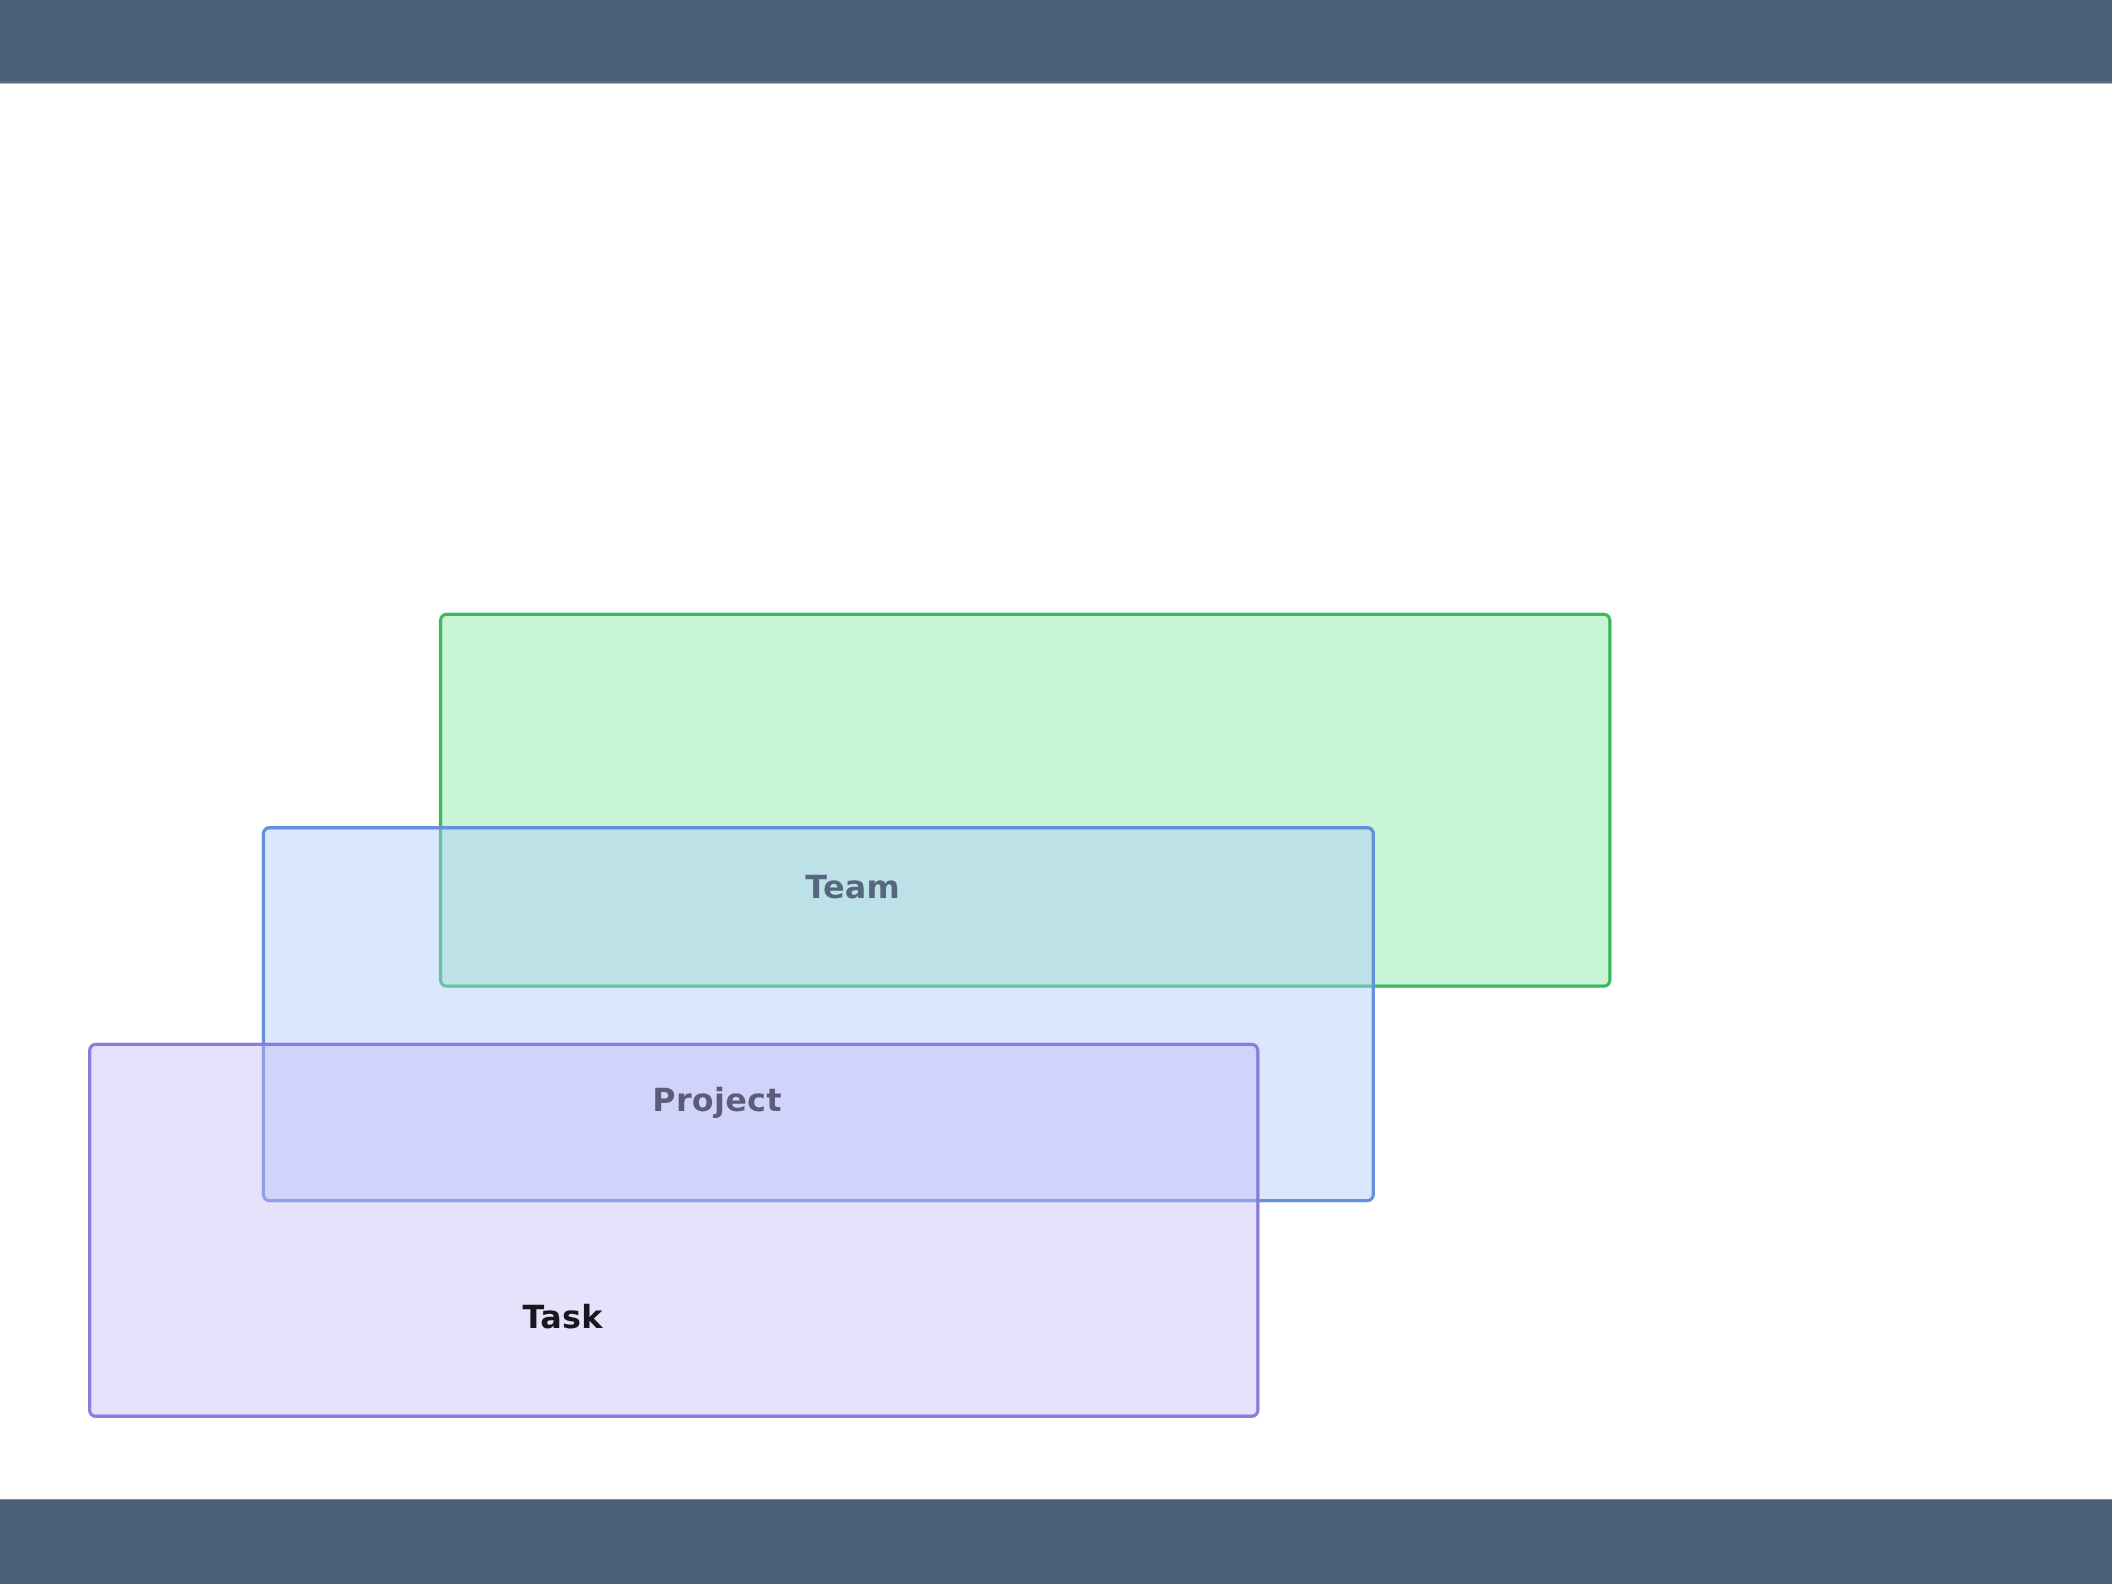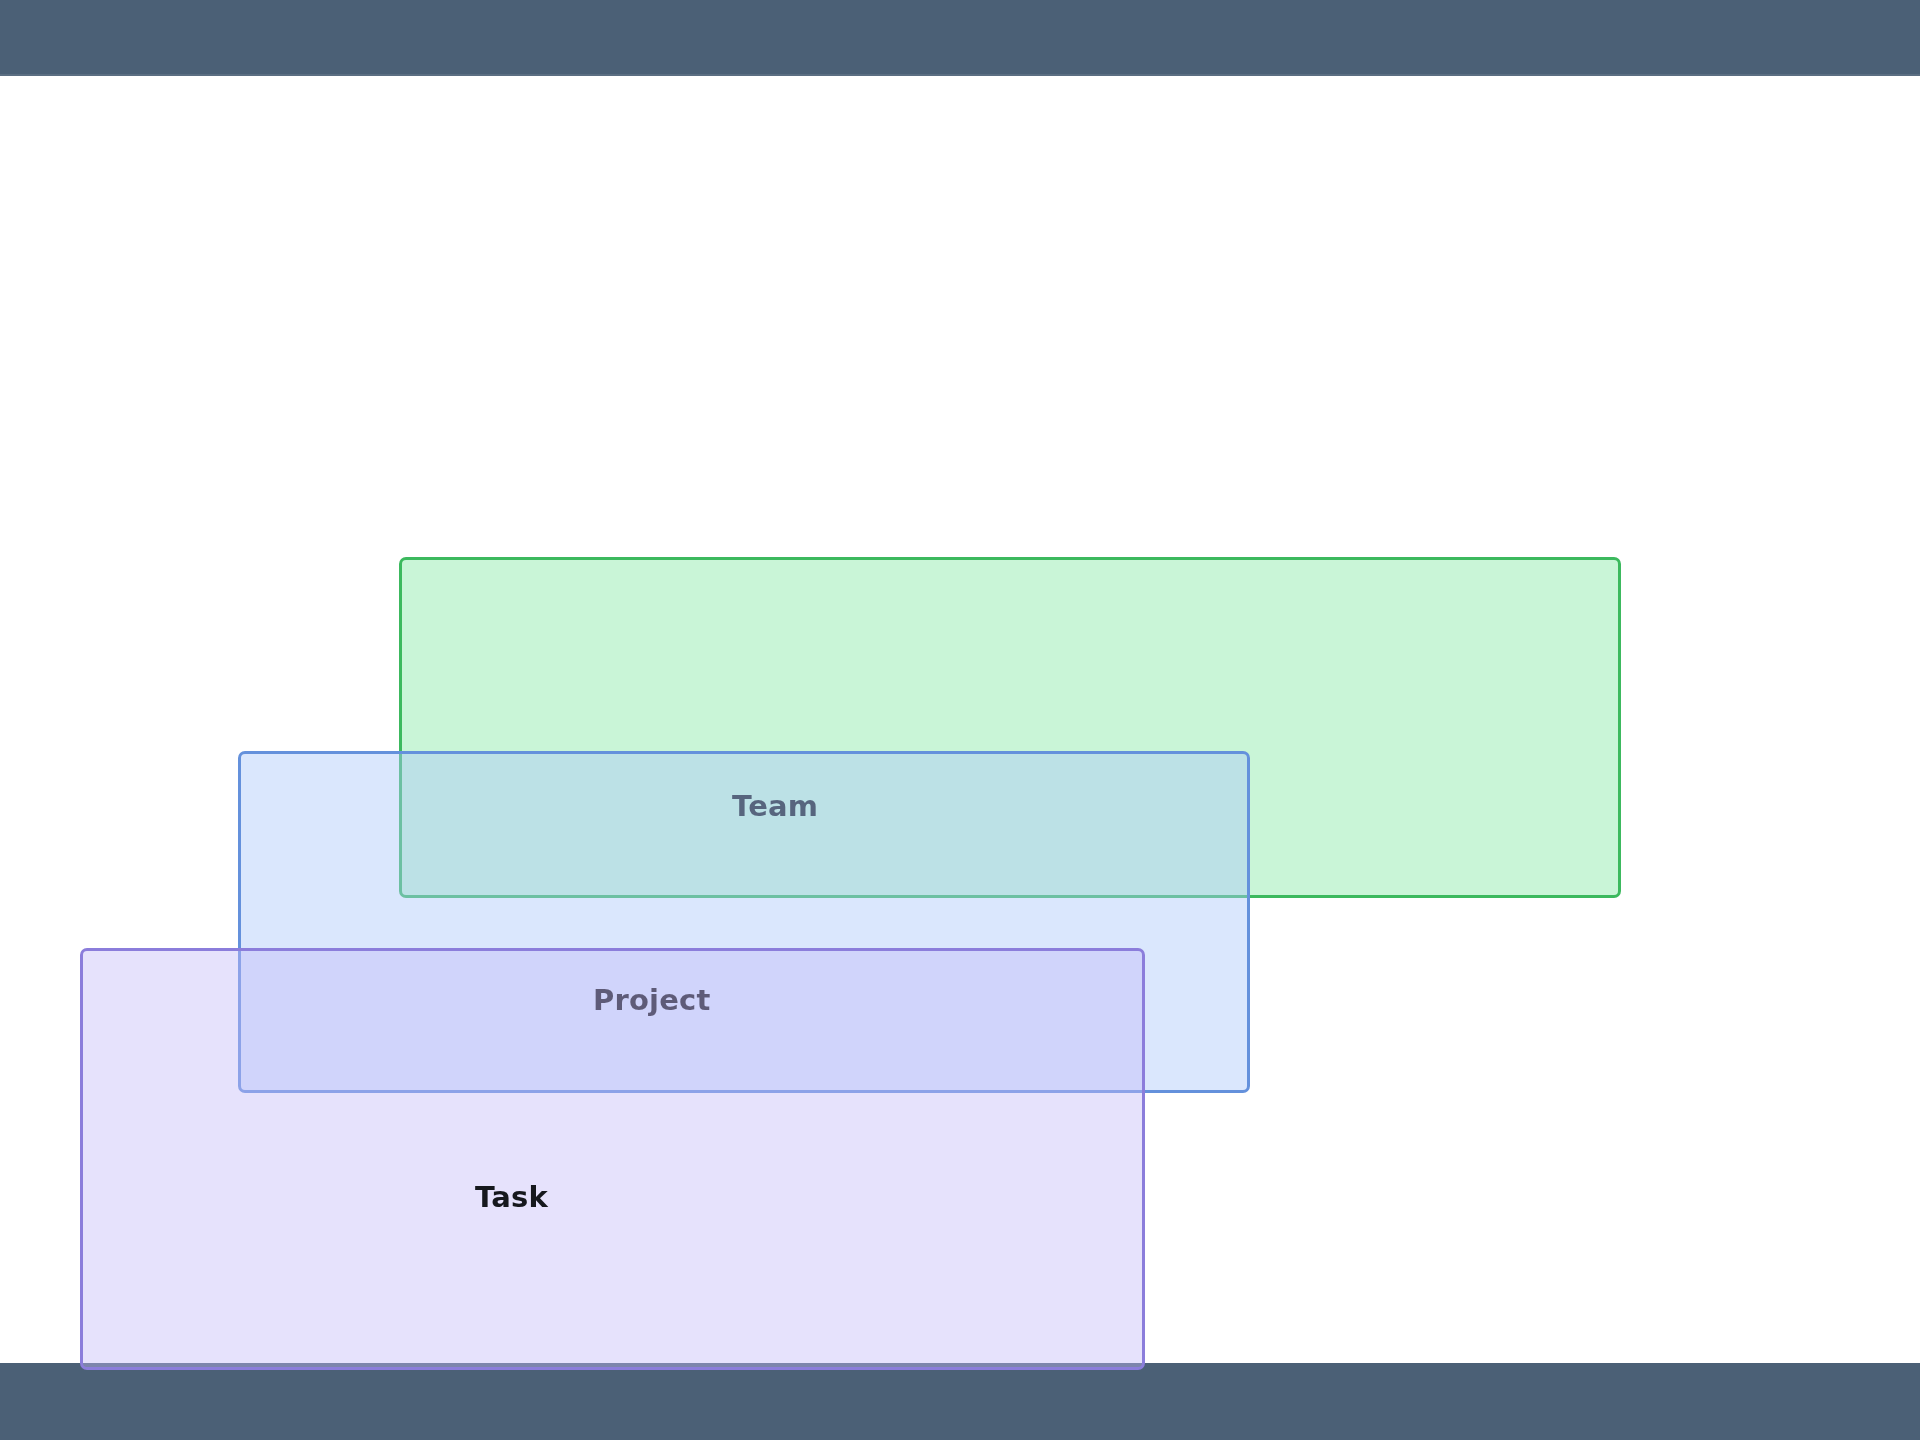--- a/index.html
+++ b/index.html
@@ -60,21 +60,21 @@
     line-height: 1;
     color: #16181d;
     white-space: nowrap;
     letter-spacing: 0.2px;
   }
 
   
   .layer--team {
     left: 399px;
     top: 481px;
-    width: 1222px;
+    width: 1066px;
     height: 341px;
     background: rgba(126, 230, 160, 0.42);
     border-color: #3cb95e;
     z-index: 1;
   }
   .layer--team .layer__label {
     left: 330px;
     top: 232px;
   }
 
@@ -91,21 +91,21 @@
   .layer--project .layer__label {
     left: 352px;
     top: 232px;
   }
 
   
   .layer--task {
     left: 80px;
     top: 872px;
     width: 1065px;
-    height: 422px;
+    height: 341px;
     background: rgba(196, 186, 247, 0.42);
     border-color: #8b7ddb;
     z-index: 3;
   }
   .layer--task .layer__label {
     left: 392px;
     top: 232px;
   }
 </style>
 </head>

